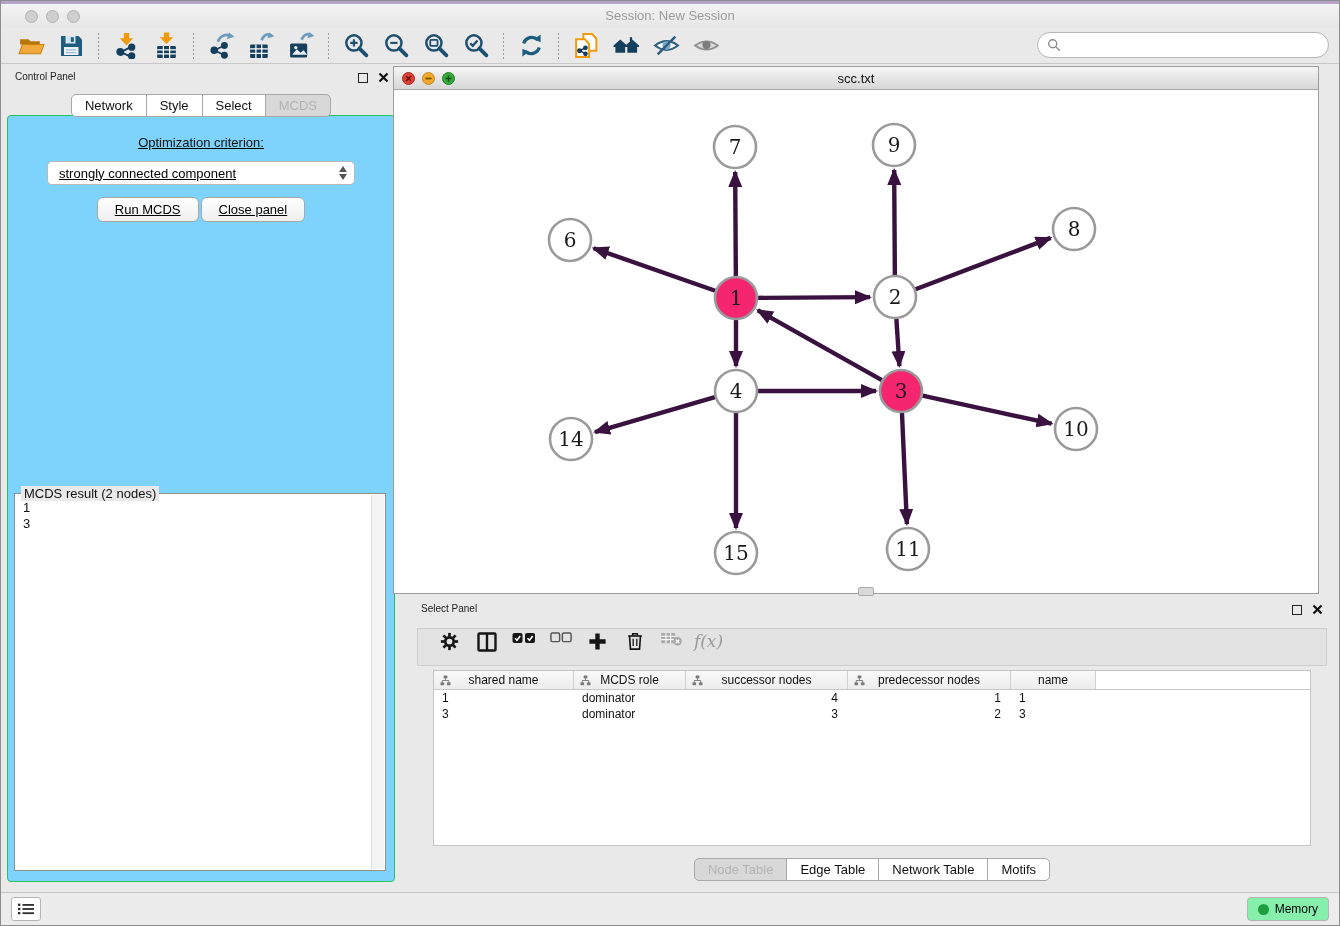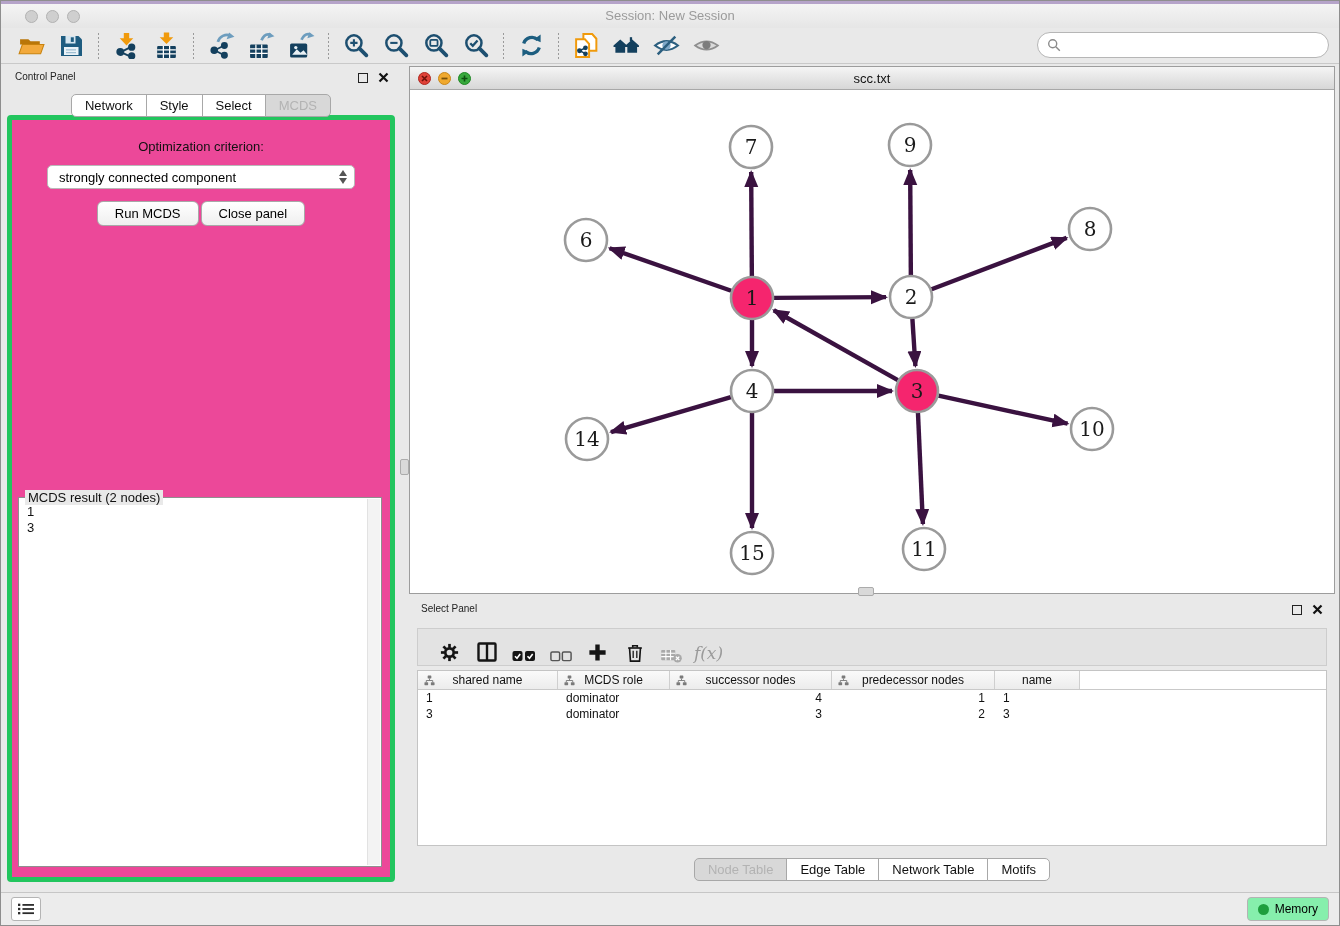--- a/index.html
+++ b/index.html
@@ -31,22 +31,22 @@
   .panel-head{position:relative;height:30px;}
   .panel-head .ph-title{position:absolute;left:14px;top:7px;font-size:10px;color:#222;}
   .ph-icons{position:absolute;right:12px;top:8px;display:flex;gap:10px;align-items:center;}
   .float-icon{width:10px;height:10px;border:1.6px solid #222;display:inline-block;}
   .tabs-row{display:flex;justify-content:center;position:relative;z-index:2;}
   .tab{border:1px solid #a8a8a8;background:#fff;color:#111;font-size:13px;padding:3px 13px;
        margin-left:-1px;cursor:pointer;font-family:"Liberation Sans",sans-serif;}
   .tab:first-child{border-radius:5px 0 0 5px;margin-left:0;}
   .tab:last-child{border-radius:0 5px 5px 0;}
   .tab.active{background:#d8d8d8;color:#b3b3b3;cursor:default;}
-  .cp-body{position:absolute;left:6px;right:6px;top:51px;bottom:10px;background:#ec4899;
-           border:5px solid #22c55e;border-radius:4px;}
+  .cp-body{position:absolute;left:6px;right:6px;top:51px;bottom:10px;background:#7dd3fc;
+           border:1px solid #22c55e;border-radius:4px;text-decoration:underline;}
   .opt-label{margin-top:19px;text-align:center;font-size:13px;color:#111;}
   .criterion{position:relative;margin:11px auto 0;width:308px;height:24px;background:#fff;
              border:1px solid #b9b9b9;border-radius:5px;font-size:13px;display:flex;
              align-items:center;padding-left:11px;cursor:pointer;}
   .stepper{position:absolute;right:7px;top:4px;display:flex;flex-direction:column;gap:2px;}
   .stepper i{width:0;height:0;border-left:4px solid transparent;border-right:4px solid transparent;display:block;}
   .step-up{border-bottom:6px solid #555;}
   .step-down{border-top:6px solid #555;}
   .btn-row{display:flex;justify-content:center;gap:2px;margin-top:12px;}
   .btn{background:linear-gradient(#ffffff,#efefef);border:1px solid #a8a8a8;border-radius:6px;
@@ -58,42 +58,42 @@
   .result-lines{position:absolute;inset:6px 16px 2px 8px;font-size:13px;color:#111;overflow:hidden;}
   .result-lines div{line-height:16px;}
   .vtrack{position:absolute;top:1px;right:1px;bottom:1px;width:13px;background:#f3f3f3;
           border-left:1px solid #e2e2e2;}
   
   .vsplit-handle{position:absolute;left:399px;top:458px;width:9px;height:16px;background:#d9d9d9;
                  border:1px solid #ababab;border-radius:2px;}
   .hsplit-handle{position:absolute;left:857px;top:586px;width:16px;height:9px;background:#d9d9d9;
                  border:1px solid #ababab;border-radius:2px;z-index:5;}
   
-  .net-window{position:absolute;left:408px;top:65px;width:926px;height:528px;
+  .net-window{position:absolute;left:392px;top:65px;width:926px;height:528px;
               border:1px solid #9d9d9d;background:#fff;}
   .net-titlebar{position:relative;height:23px;background:linear-gradient(#f5f5f5,#d7d7d7);
                 border-bottom:1px solid #a8a8a8;}
   .net-lights{position:absolute;left:8px;top:5px;display:flex;gap:7px;}
   .tl{width:13px;height:13px;border-radius:50%;display:flex;align-items:center;justify-content:center;}
   .tl svg{display:block;}
   .tl.red{background:#df4138;border:1px solid #b0271f;}
   .tl.yellow{background:#f0a92e;border:1px solid #c9871a;}
   .tl.green{background:#37a83c;border:1px solid #1f8724;}
   .net-title{position:absolute;left:0;right:0;top:4px;text-align:center;font-size:13px;color:#111;}
   .net-canvas{position:relative;width:924px;height:503px;background:#fff;}
   .net-canvas svg{display:block;}
   
   .table-panel{position:absolute;left:408px;top:595px;width:926px;height:293px;background:#e9e9e9;}
   .tp-toolbar{margin:2px 8px 0;height:38px;background:#e3e3e3;border:1px solid #cdcdcd;
               display:flex;align-items:center;padding-left:13px;gap:0;}
-  .tp-btn{width:37px;height:32px;border:none;background:transparent;display:flex;align-items:flex-end;
+  .tp-btn{width:37px;height:32px;border:none;background:transparent;display:flex;align-items:flex-start;
           justify-content:center;padding:0;cursor:pointer;}
   .tp-btn.disabled{cursor:default;}
   .fx-glyph{font-family:"DejaVu Serif",serif;font-style:italic;font-size:17px;color:#9a9a9a;}
-  .tbl-wrap{margin:4px 8px 0;background:#fff;border:1px solid #c4c4c4;height:176px;overflow:hidden;}
+  .tbl-wrap{margin:4px 24px 0;background:#fff;border:1px solid #c4c4c4;height:176px;overflow:hidden;}
   .tbl-header{display:flex;height:19px;border-bottom:1px solid #c9c9c9;}
   .th-cell{position:relative;background:linear-gradient(#fafafa,#ececec);border-right:1px solid #cfcfcf;
            font-size:12px;color:#111;display:flex;align-items:center;justify-content:center;}
   .th-cell .tree-ic{position:absolute;left:6px;top:4px;}
   .tbl-row{display:flex;height:16px;font-size:12px;color:#111;}
   .td-cell{padding:1px 0;white-space:nowrap;overflow:hidden;}
   .td-cell.al{padding-left:8px;text-align:left;}
   .td-cell.ar{padding-right:10px;text-align:right;}
   .tp-tabs{display:flex;justify-content:center;margin-top:12px;}
   

